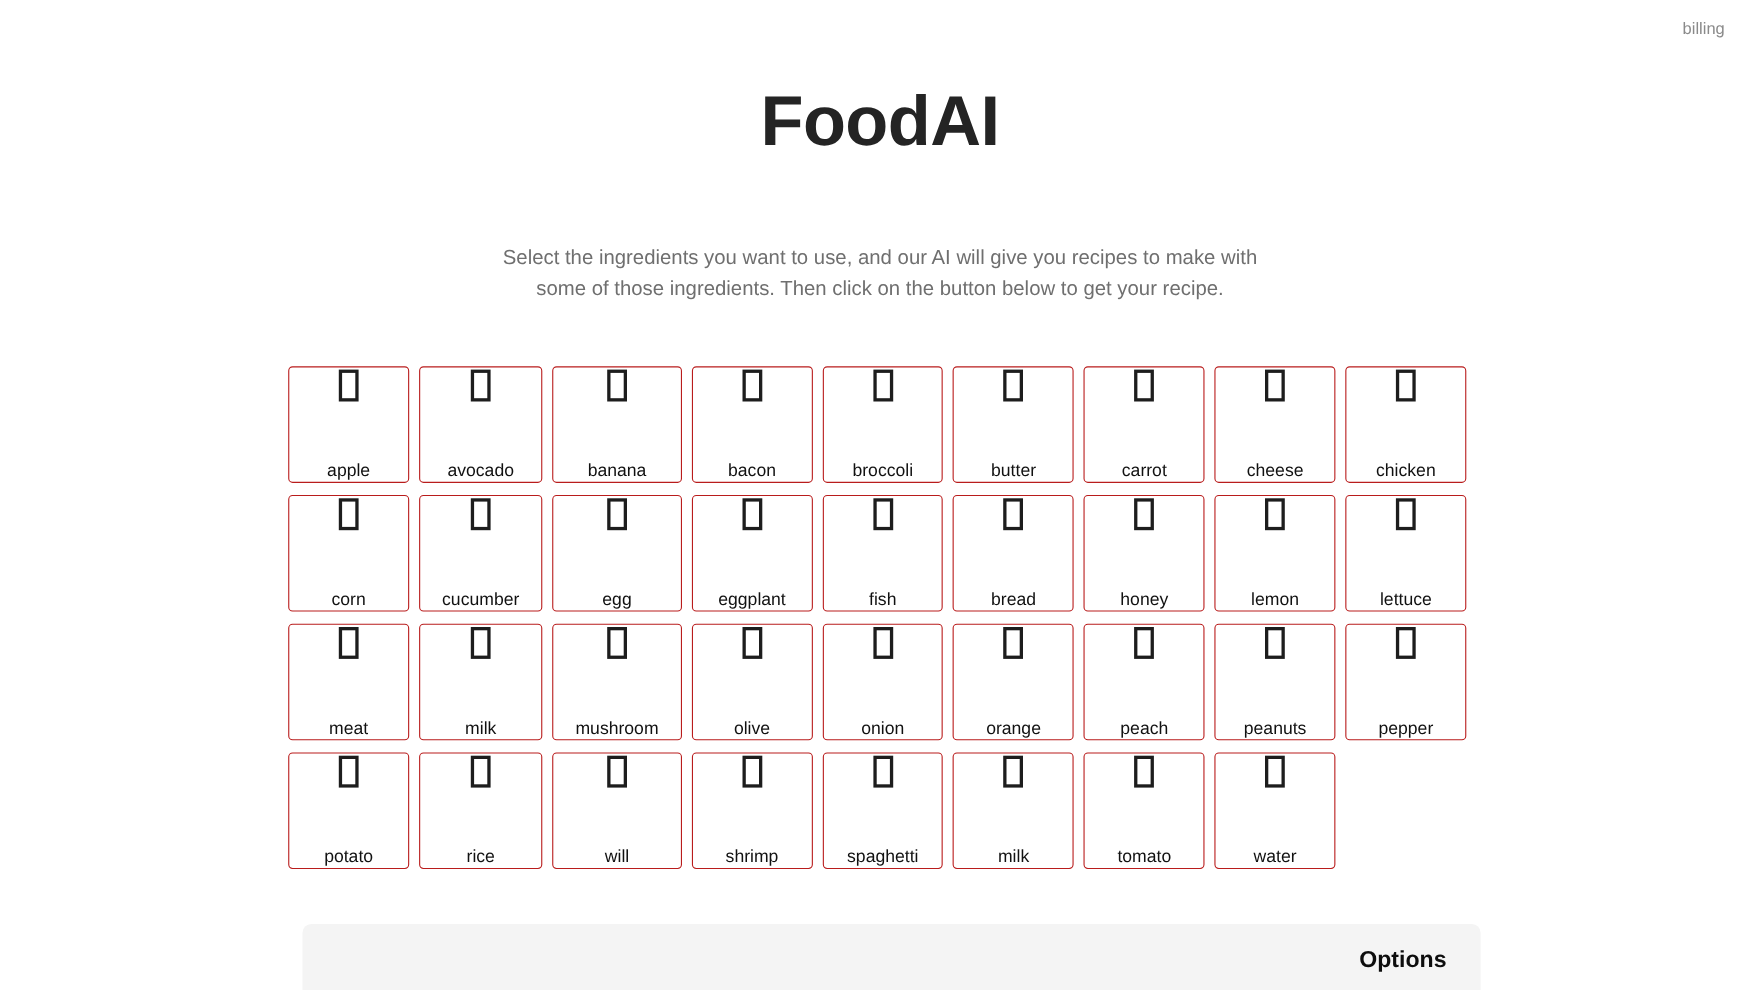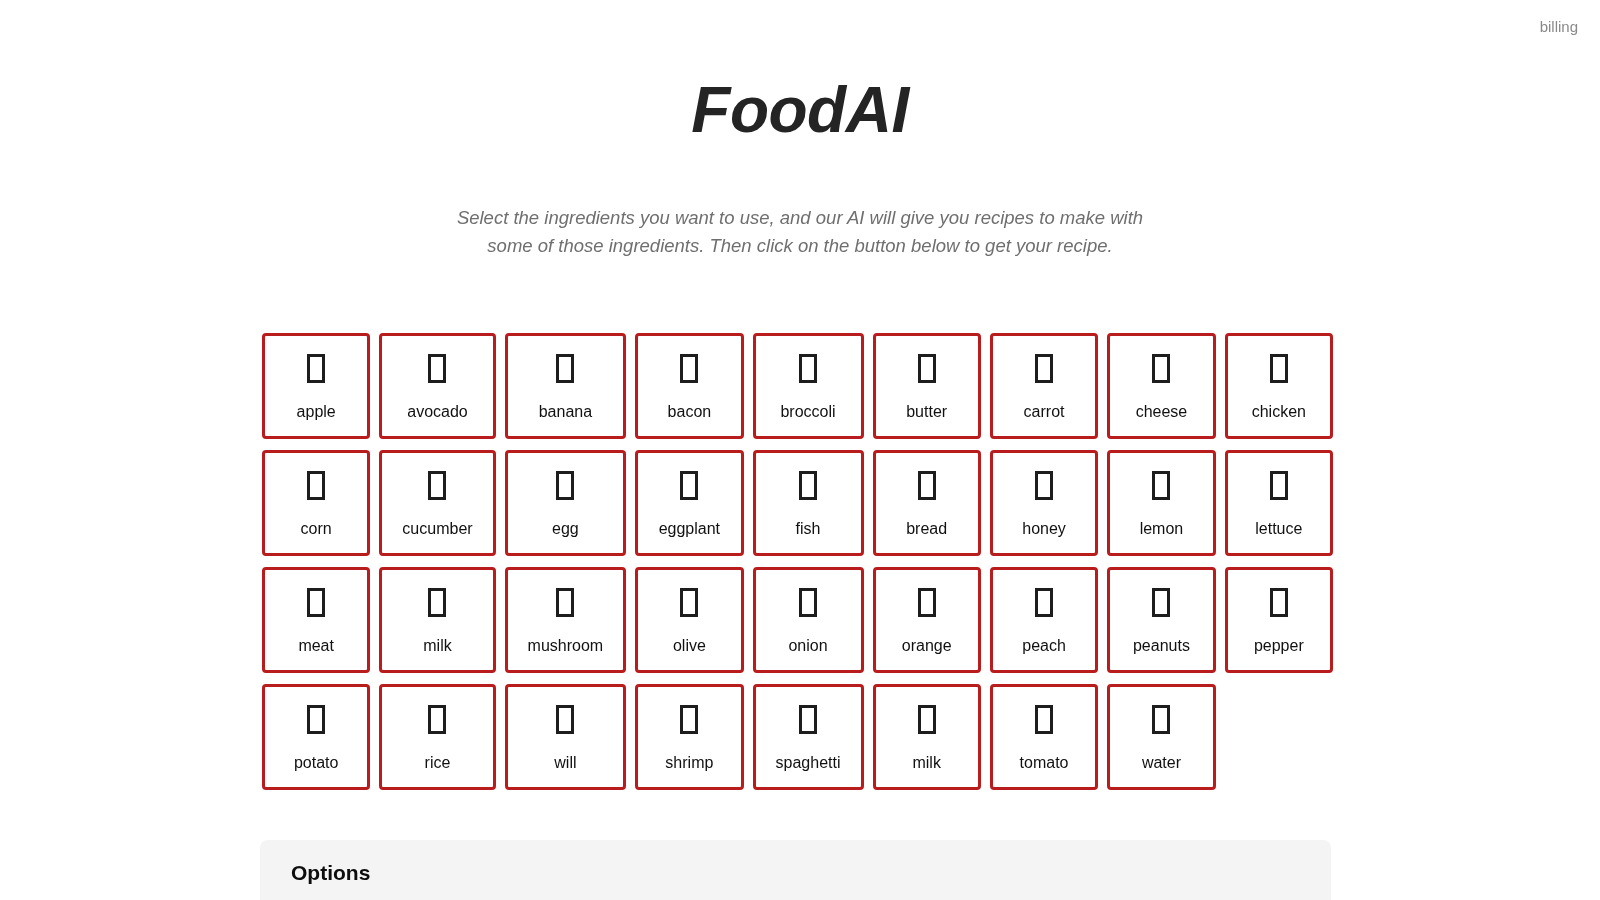--- a/index.html
+++ b/index.html
@@ -25,49 +25,48 @@
   
   .topbar {
     position: absolute;
     top: 0;
     left: 0;
     width: 1600px;
     height: 52px;
     display: flex;
     align-items: center;
     justify-content: flex-end;
-    padding-right: 22px;
+    padding-right: 32px;
     box-sizing: border-box;
   }
   .billing-link {
     font-size: 15px;
     color: #8a8a8a;
     text-decoration: none;
     line-height: 1;
   }
 
   
   .header {
     position: absolute;
     top: 78px;
     left: 0;
     width: 1600px;
     text-align: center;
-    font-style: italic;
   }
   .app-title {
     margin: 0;
     font-size: 64px;
     font-weight: 700;
     letter-spacing: -0.5px;
     color: #242424;
     line-height: 1.0;
   }
   .app-desc {
-    margin: 0;
+    margin: 16px;
     padding-top: 62px;
     font-size: 18.5px;
     line-height: 27.5px;
     color: #6f6f6f;
     width: 690px;
     margin-left: auto;
     margin-right: auto;
     font-weight: 400;
   }
 
@@ -77,28 +76,28 @@
     top: 333px;
     left: 262px;
     width: 1071px;
     display: grid;
     grid-template-columns: repeat(9, 1fr);
     column-gap: 9px;
     row-gap: 11px;
   }
   .card {
     background: #ffffff;
-    border: 3px solid #b91c1c;
+    border: 1px solid #b91c1c;
     border-radius: 4px;
     height: 106px;
     box-sizing: border-box;
     display: flex;
     flex-direction: column;
     align-items: center;
-    justify-content: center;
+    justify-content: space-between;
     cursor: pointer;
     padding: 0 20px;
   }
   .card-icon {
     width: 18px;
     height: 29px;
     border: 3px solid #1d1d1d;
     box-sizing: border-box;
     margin-top: 2px;
     margin-bottom: 20px;
@@ -109,27 +108,28 @@
     line-height: 18px;
     color: #111111;
     text-align: center;
     white-space: nowrap;
   }
 
   
   .options-panel {
     position: absolute;
     top: 840px;
-    left: 260px;
+    left: 275px;
     width: 1071px;
     height: 60px;
     background: #f4f4f4;
     border-radius: 8px 8px 0 0;
     box-sizing: border-box;
     padding: 20px 31px 0 31px;
+    text-align: right;
   }
   .options-title {
     margin: 0;
     font-size: 21px;
     font-weight: 700;
     color: #0d0d0d;
     line-height: 1.2;
   }
 </style>
 </head>

